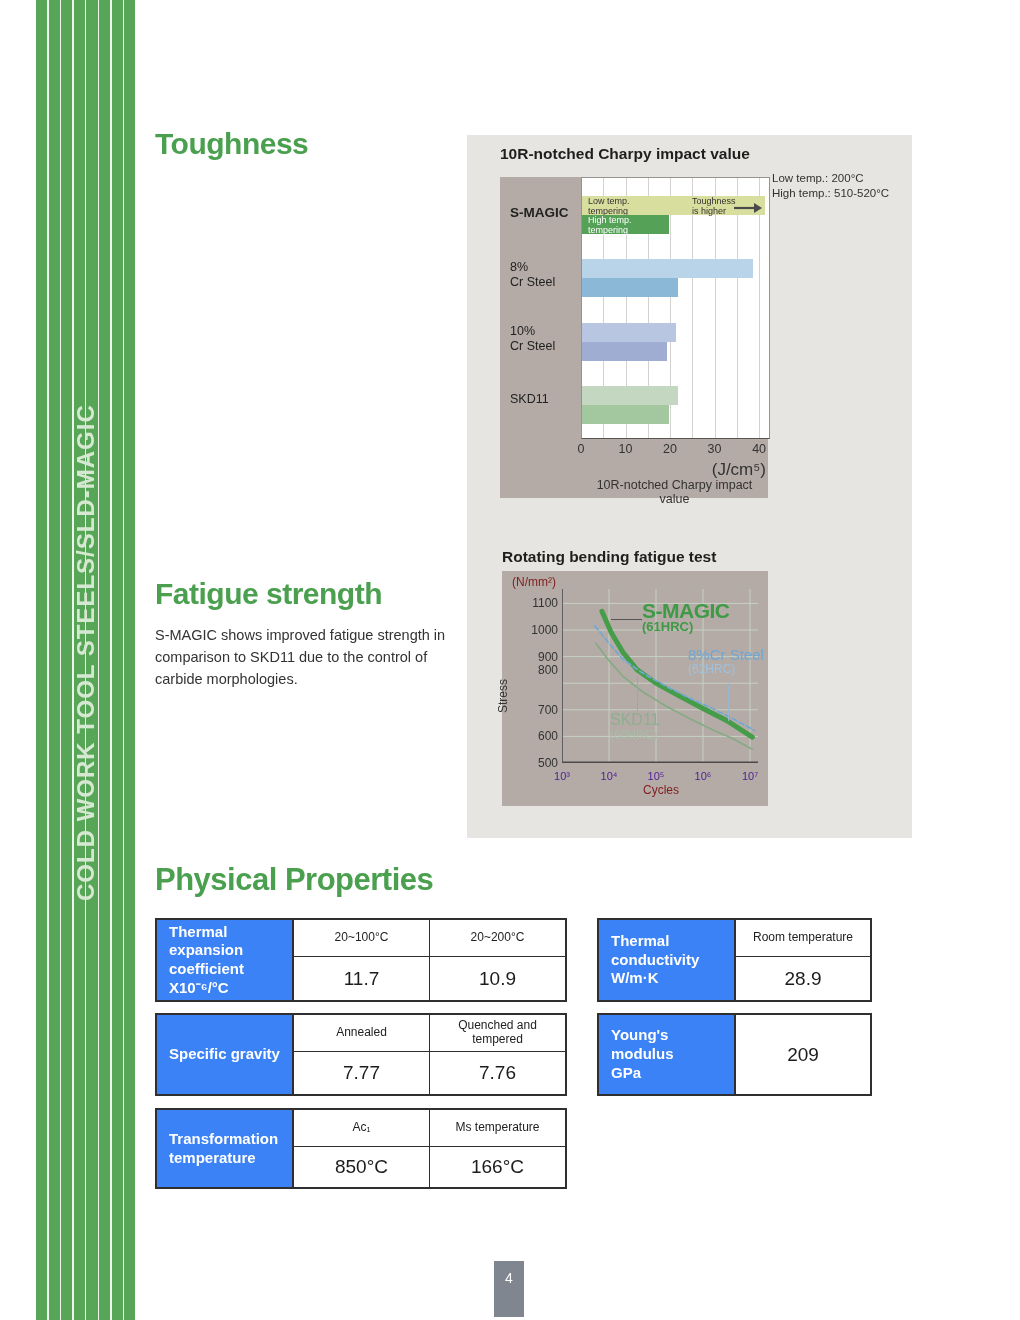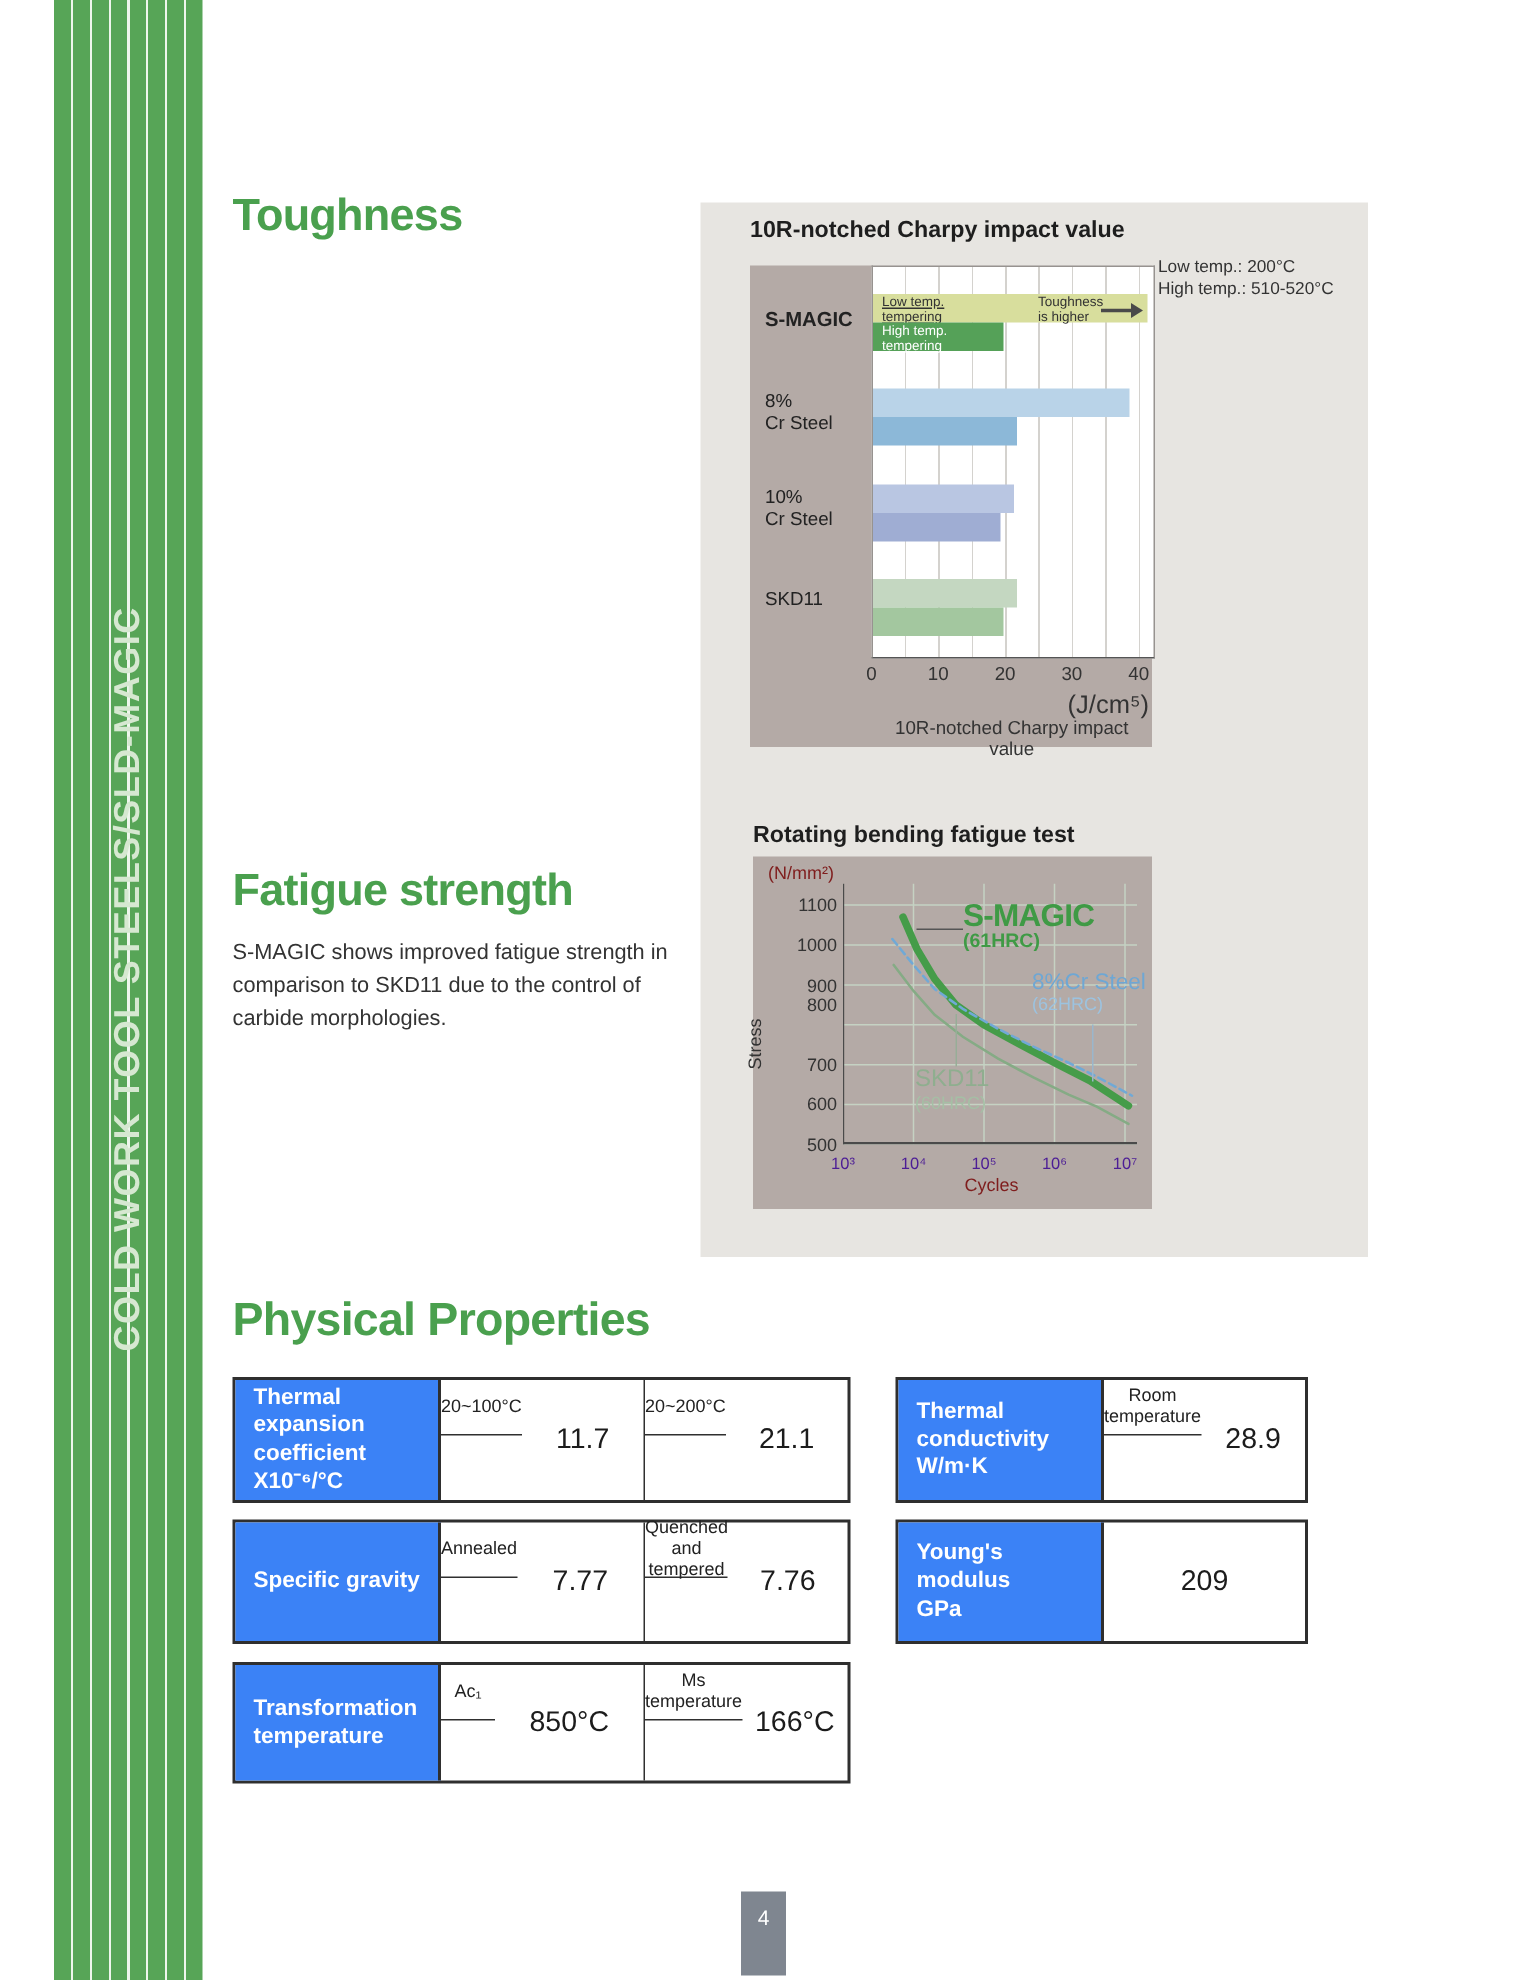--- a/index.html
+++ b/index.html
@@ -59,21 +59,21 @@
   .conn-h{position:absolute;left:109px;top:48px;width:31px;height:0;border-top:1px solid #555;}
   .conn-v1{position:absolute;left:226px;top:112px;width:0;height:38px;border-left:1px solid #9ab6cc;}
   .conn-v2{position:absolute;left:135px;top:105px;width:0;height:35px;border-left:1px solid #97ad97;}
 
   
   .ptable{position:absolute;display:flex;border:2px solid #2f2f2f;background:#fff;box-sizing:border-box;}
   .gcell{width:137px;flex:0 0 137px;background:#3b82f6;color:#fff;font-weight:bold;font-size:15px;
     line-height:1.25;padding:0 6px 0 12px;white-space:pre-line;border-right:2px solid #2f2f2f;
     display:flex;flex-direction:column;justify-content:center;box-sizing:border-box;}
   .tcols{flex:1;display:flex;}
-  .tcol{flex:1;display:flex;flex-direction:row;border-right:1.5px solid #2f2f2f;}
+  .tcol{flex:1;display:flex;flex-direction:column;border-right:1.5px solid #2f2f2f;}
   .tcol:last-child{border-right:none;}
   .thdr{height:36px;flex:0 0 36px;border-bottom:1.5px solid #2f2f2f;display:flex;align-items:center;
     justify-content:center;font-size:12px;color:#222;text-align:center;white-space:pre-line;line-height:1.15;}
   .tval{flex:1;display:flex;align-items:center;justify-content:center;font-size:19px;color:#1c1c1c;}
   .t1{left:155px;top:918px;width:412px;height:84px;}
   .t2{left:597px;top:918px;width:275px;height:84px;}
   .t3{left:155px;top:1013px;width:412px;height:83px;}
   .t4{left:597px;top:1013px;width:275px;height:83px;}
   .t5{left:155px;top:1108px;width:412px;height:81px;}
 
@@ -98,21 +98,21 @@
     <div id="c1-labels">
         <div class="c1-rowlabel bold" style="top: 28px;">S-MAGIC</div>
         <div class="c1-rowlabel" style="top: 83px;">8%
 Cr Steel</div>
         <div class="c1-rowlabel" style="top: 147px;">10%
 Cr Steel</div>
         <div class="c1-rowlabel" style="top: 215px;">SKD11</div>
       </div>
     <div class="c1-plot" id="c1-plot">
         <div class="c1-bar" style="top: 18px; height: 18.5px; width: 182.548px; background: rgb(216, 222, 157);">
-          <span class="inbar" style="color: rgb(51, 51, 51); text-decoration: underline;">Low temp.
+          <span class="inbar" style="color: rgb(51, 51, 51);">Low temp.
 tempering</span>
           <span class="inbar2">Toughness
 is higher</span>
           <span class="bar-arrow"><svg width="28" height="12">
               <line x1="0" y1="6" x2="20" y2="6" stroke="#4a4a4a" stroke-width="2.2"></line>
               <polygon points="20,1 28,6 20,11" fill="#4a4a4a"></polygon>
             </svg></span>
         </div>
         <div class="c1-bar" style="top: 37px; height: 18.5px; width: 86.8214px; background: rgb(85, 161, 88);">
           <span class="inbar" style="color: rgb(255, 255, 255);">High temp.
@@ -206,21 +206,21 @@
       <div class="gcell">Thermal expansion
 coefficient
 X10⁻⁶/°C</div>
       <div class="tcols">
         <div class="tcol">
           <div class="thdr">20~100°C</div>
           <div class="tval">11.7</div>
         </div>
         <div class="tcol">
           <div class="thdr">20~200°C</div>
-          <div class="tval">21.1</div>
+          <div class="tval">10.9</div>
         </div>
       </div>
     </div>
   <div class="ptable t2" id="table-1">
       <div class="gcell">Thermal
 conductivity
 W/m·K</div>
       <div class="tcols">
         <div class="tcol">
           <div class="thdr">Room temperature</div>

